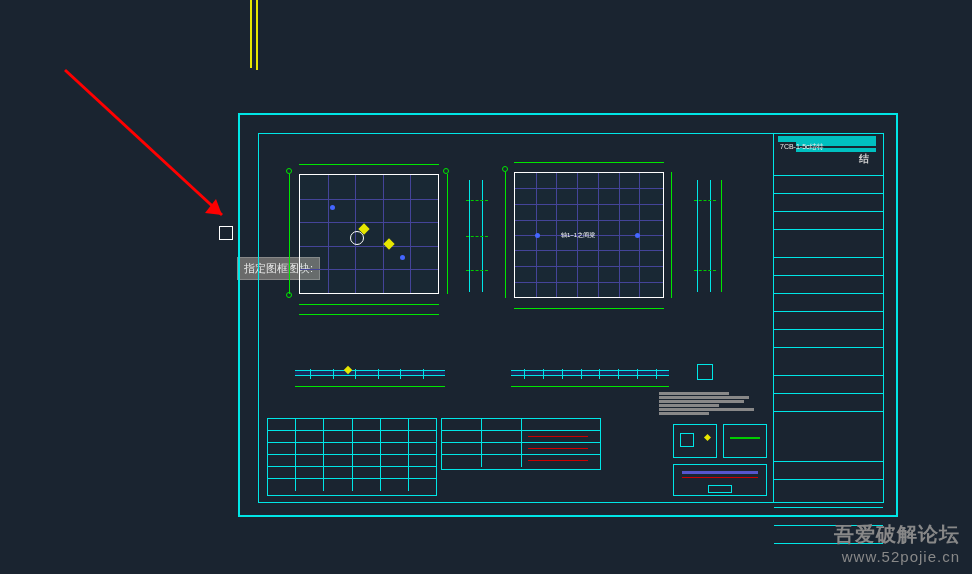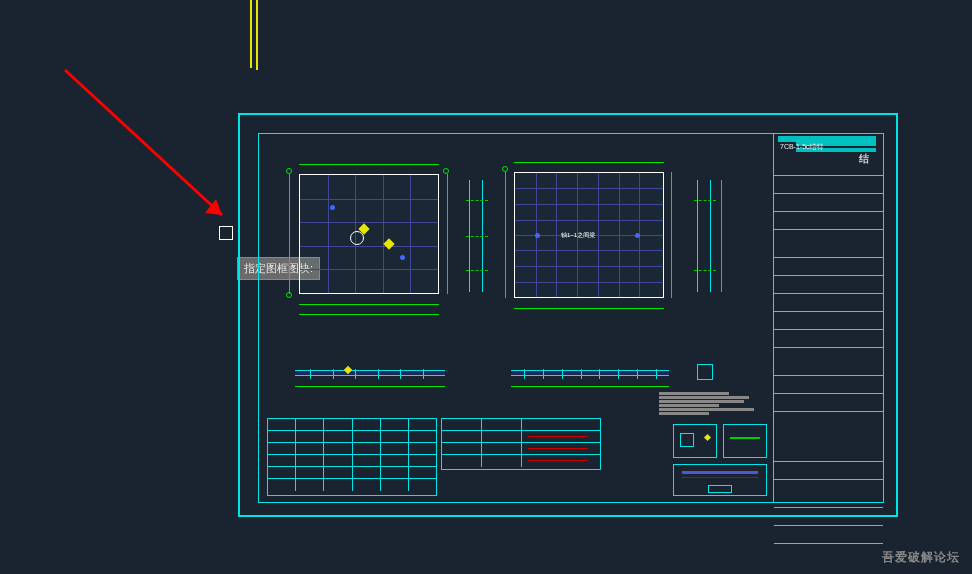--- a/index.html
+++ b/index.html
@@ -104,21 +104,21 @@
     font-size:4px; color:#aaa; line-height:1.4;
   }
   .detail-box {
     position:absolute; border:1px solid #00e6e6;
   }
   .watermark {
     position:absolute; right:12px; bottom:8px;
     color:#888; text-align:right; font-size:15px;
     line-height:1.3; letter-spacing:1px;
   }
-  .watermark .cn { font-size:12px; font-weight:bold; }
+  .watermark .cn { font-size:20px; font-weight:bold; }
   .mark-blue { position:absolute; width:5px; height:5px; background:#4466ff; border-radius:50%; }
   .green-dash { position:absolute; height:1px; border-top:1px dashed #00cc00; }
   .txt-tiny { position:absolute; font-size:6px; color:#ccc; }
 </style>
 </head>
 <body>
 
 <div class="canvas">
 
   <div class="yellow-line"></div>
@@ -363,15 +363,16 @@
               </div>
           </div>
         </div>
 
       </div>
     </div>
   </div>
 
   <div class="watermark">
     <div class="cn">吾爱破解论坛</div>
+    <div>www.52pojie.cn</div>
   </div>
 
 </div>
 
 </body></html>

